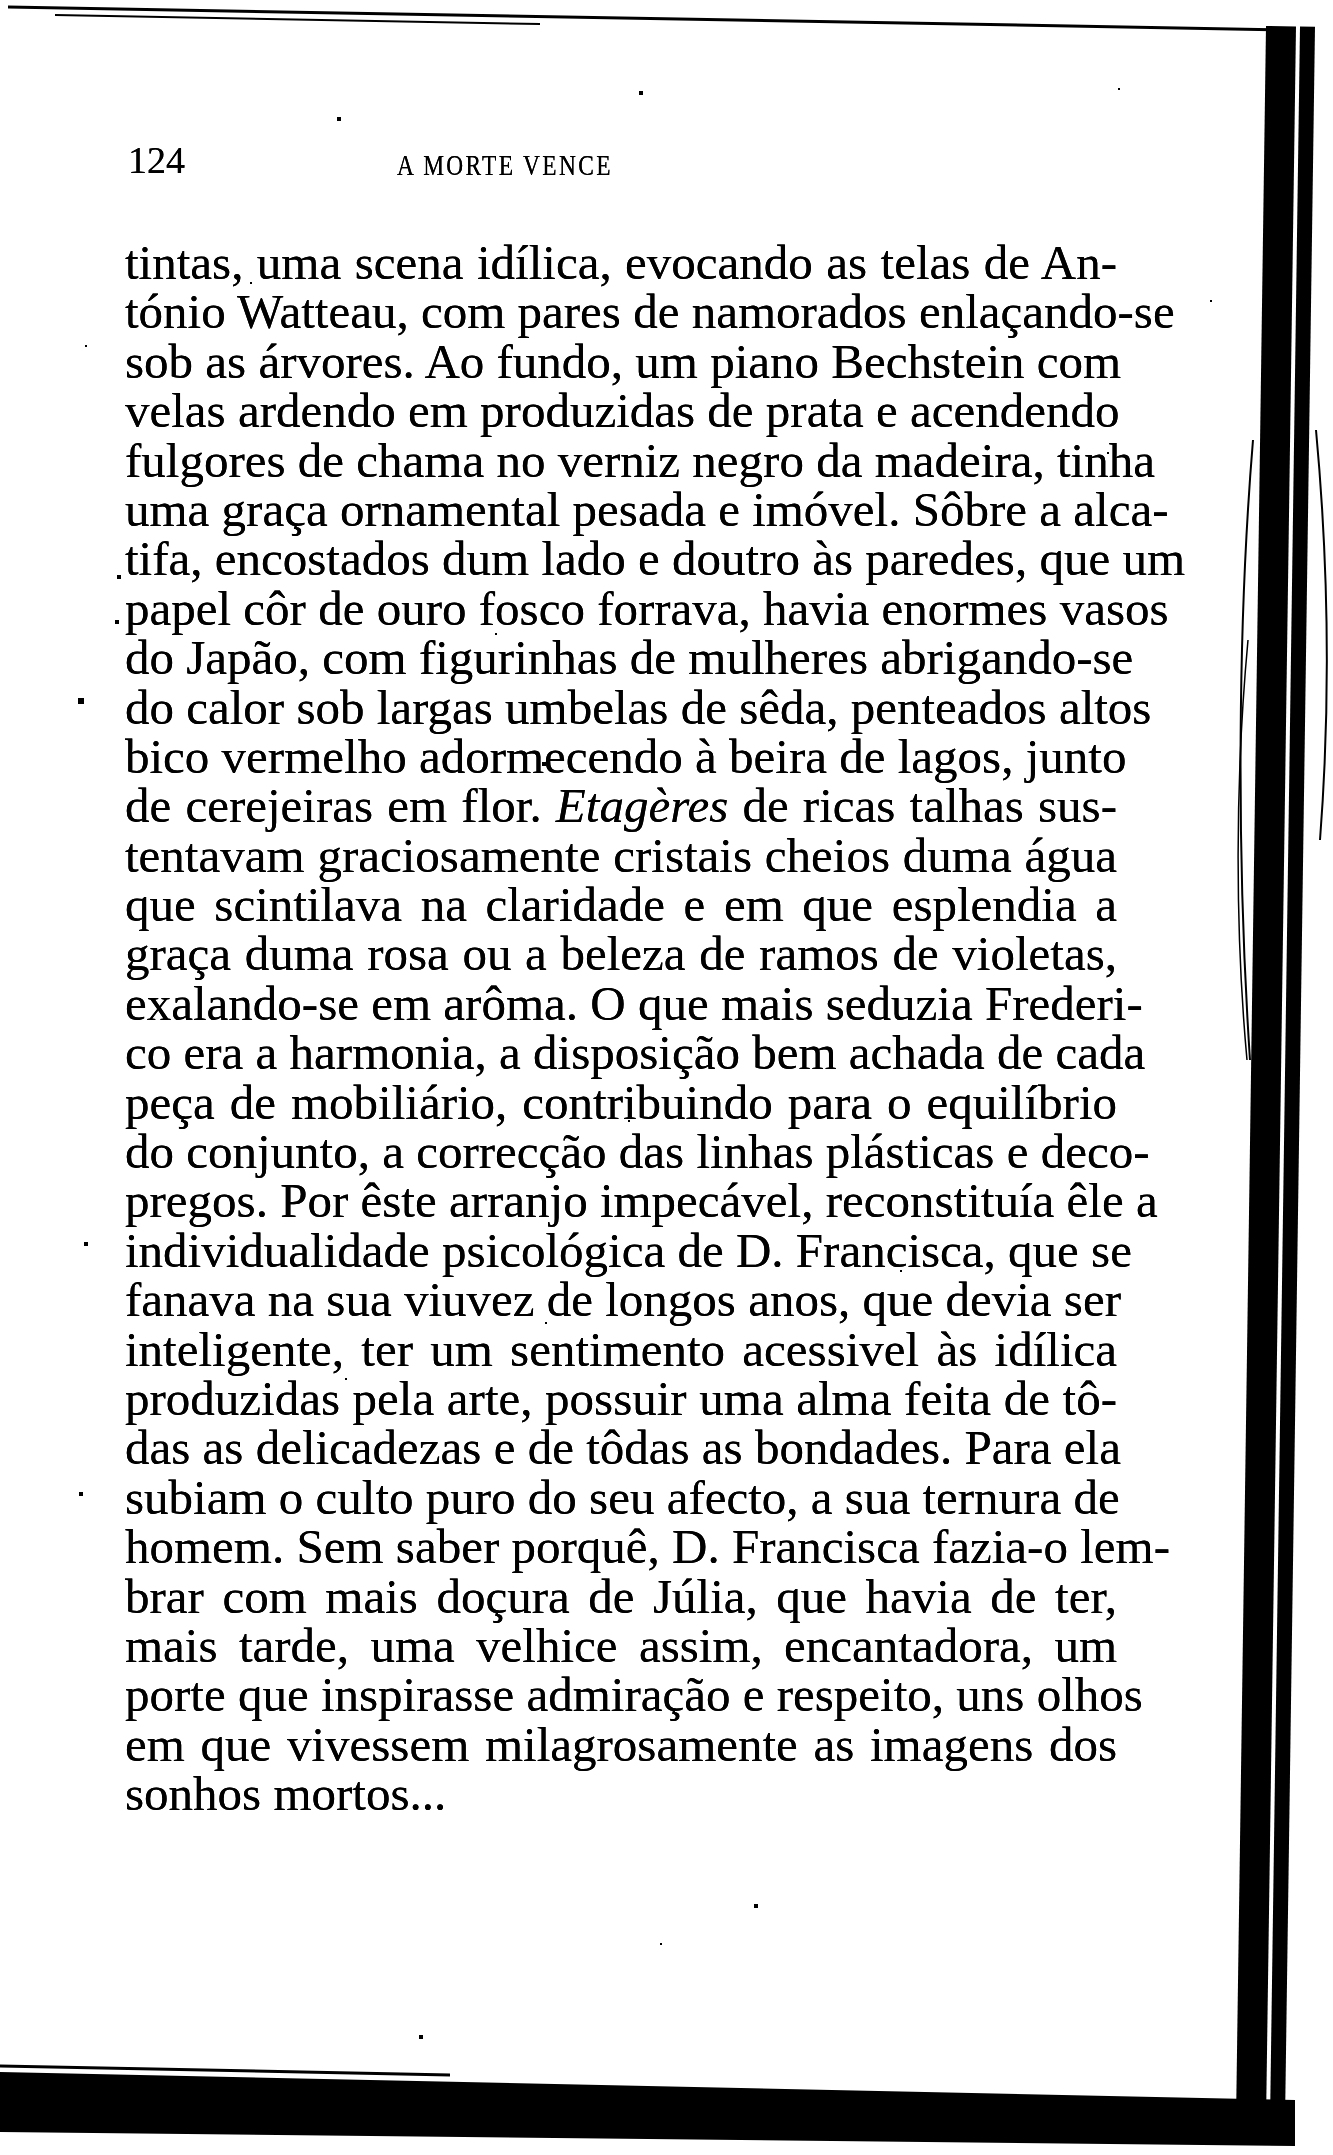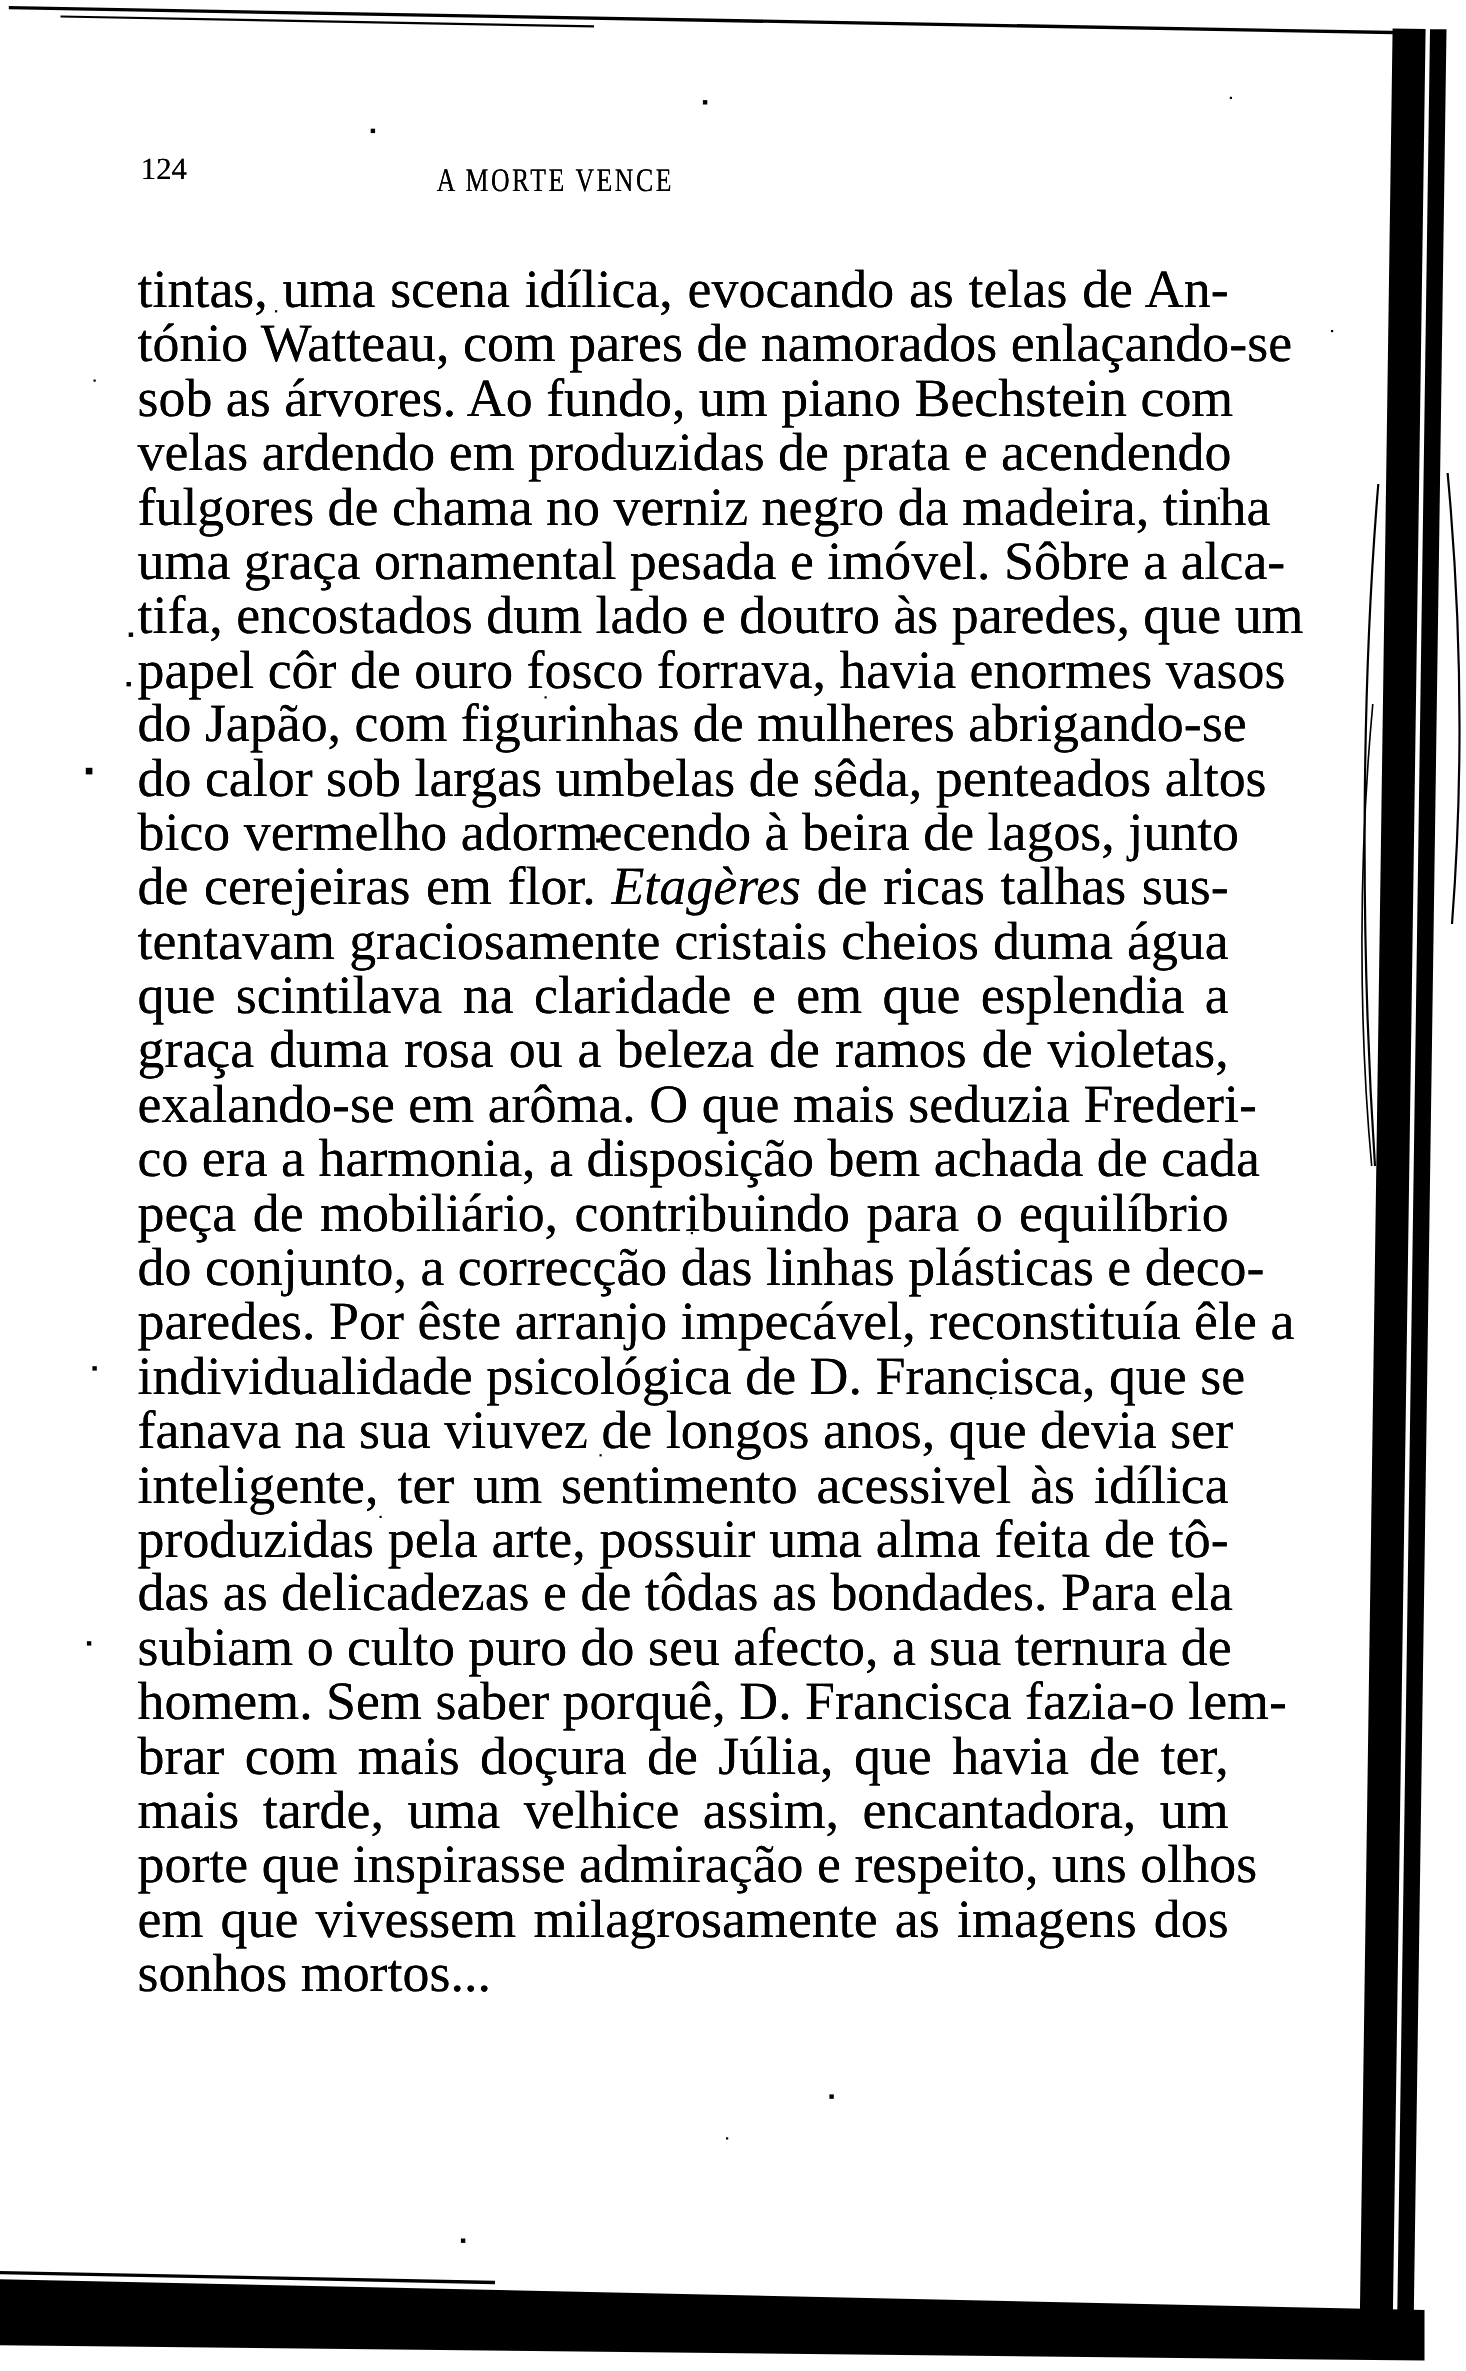--- a/index.html
+++ b/index.html
@@ -8,21 +8,21 @@
     width:1333px;height:2155px;
     background:#ffffff;
     overflow:hidden;
     font-family:"Liberation Serif","DejaVu Serif",serif;
     color:#000;
   }
   .page *{text-shadow:0 0 .6px currentColor;}
   
   .page-number{
     position:absolute;left:128px;top:141px;
-    font-size:28px;line-height:1;
+    font-size:38px;line-height:1;
   }
   .running-title{
     position:absolute;left:397px;top:150px;
     font-size:30px;line-height:1;
     letter-spacing:3px;
     transform:scaleX(0.78);
     transform-origin:left top;
     white-space:nowrap;
   }
   
@@ -118,21 +118,21 @@
       <div class="line">do calor sob largas umbelas de sêda, penteados altos</div>
       <div class="line">bico vermelho adormecendo à beira de lagos, junto</div>
       <div class="line">de cerejeiras em flor. <i>Etagères</i> de ricas talhas sus-</div>
       <div class="line">tentavam graciosamente cristais cheios duma água</div>
       <div class="line">que scintilava na claridade e em que esplendia a</div>
       <div class="line">graça duma rosa ou a beleza de ramos de violetas,</div>
       <div class="line">exalando-se em arôma. O que mais seduzia Frederi-</div>
       <div class="line">co era a harmonia, a disposição bem achada de cada</div>
       <div class="line">peça de mobiliário, contribuindo para o equilíbrio</div>
       <div class="line">do conjunto, a correcção das linhas plásticas e deco-</div>
-      <div class="line">paredes. Por êste arranjo impecável, reconstituía êle a</div>
+      <div class="line">pregos. Por êste arranjo impecável, reconstituía êle a</div>
       <div class="line">individualidade psicológica de D. Francisca, que se</div>
       <div class="line">fanava na sua viuvez de longos anos, que devia ser</div>
       <div class="line">inteligente, ter um sentimento acessivel às idílica</div>
       <div class="line">produzidas pela arte, possuir uma alma feita de tô-</div>
       <div class="line">das as delicadezas e de tôdas as bondades. Para ela</div>
       <div class="line">subiam o culto puro do seu afecto, a sua ternura de</div>
       <div class="line">homem. Sem saber porquê, D. Francisca fazia-o lem-</div>
       <div class="line">brar com mais doçura de Júlia, que havia de ter,</div>
       <div class="line">mais tarde, uma velhice assim, encantadora, um</div>
       <div class="line">porte que inspirasse admiração e respeito, uns olhos</div>

